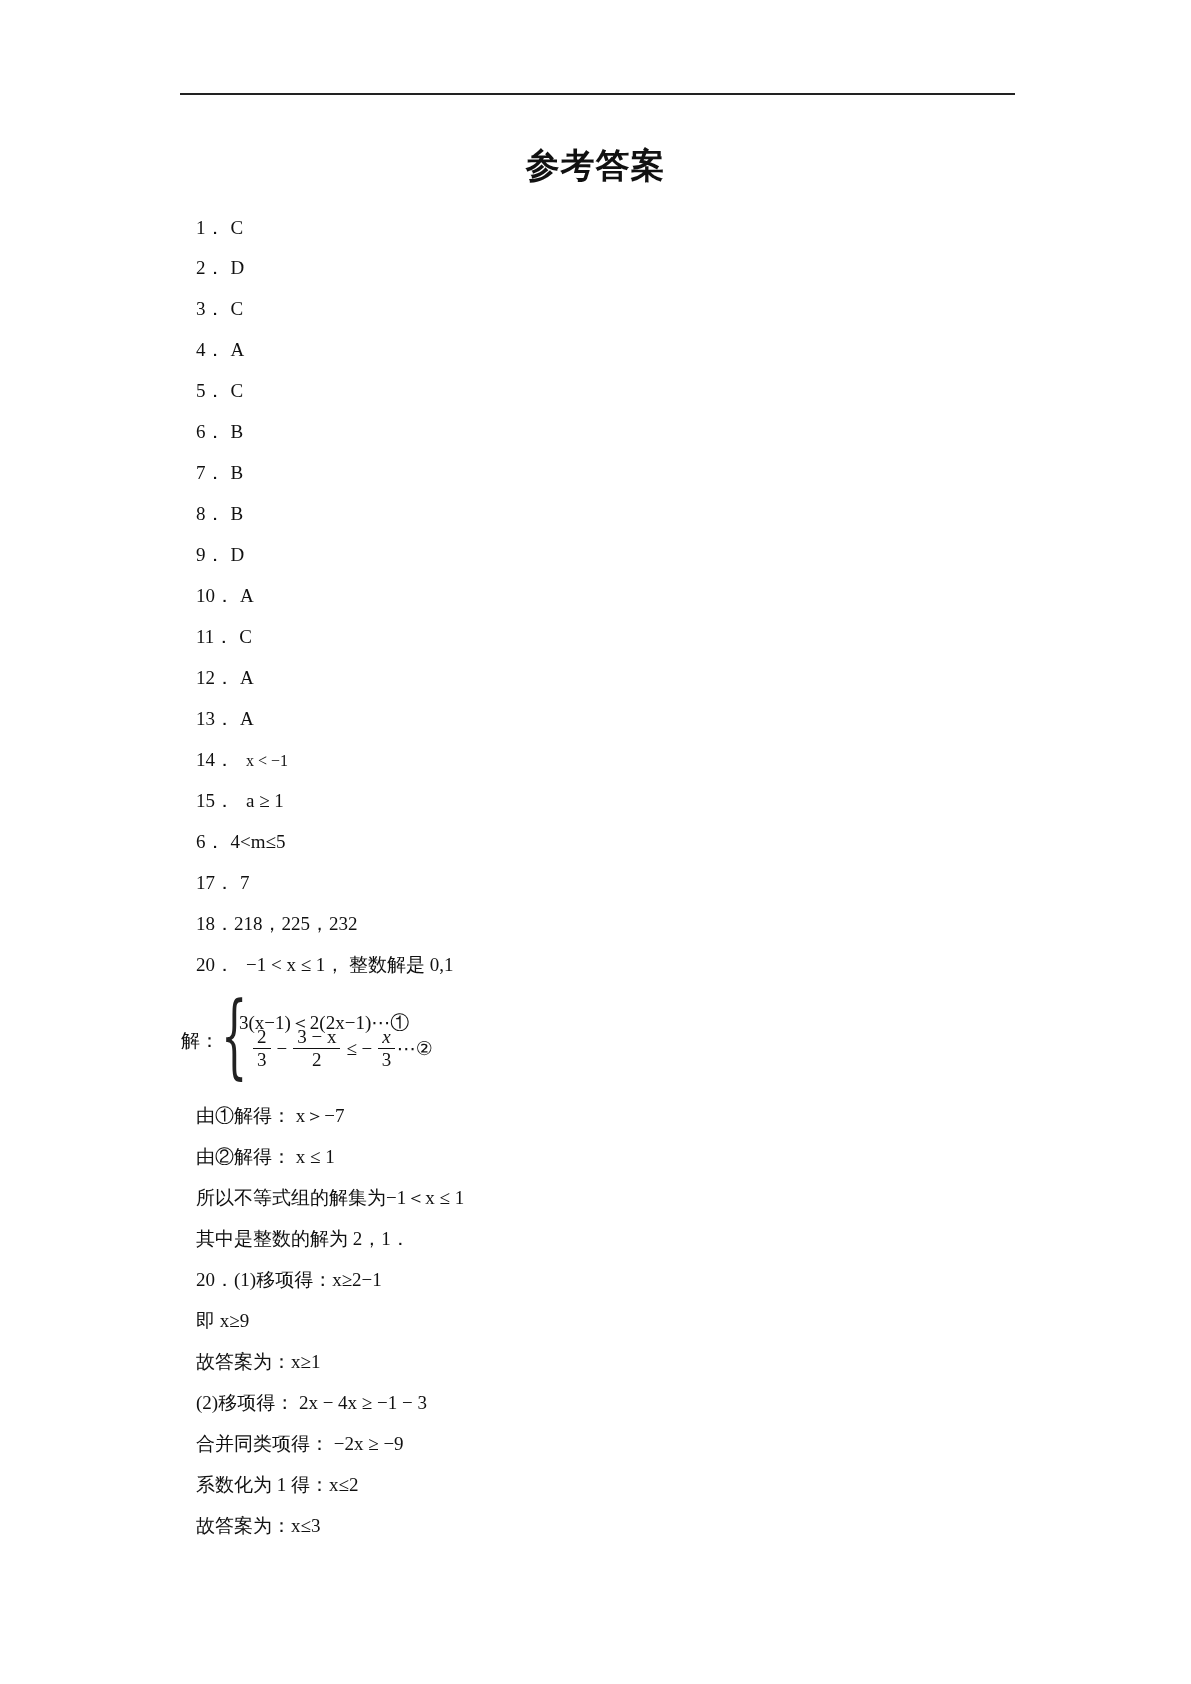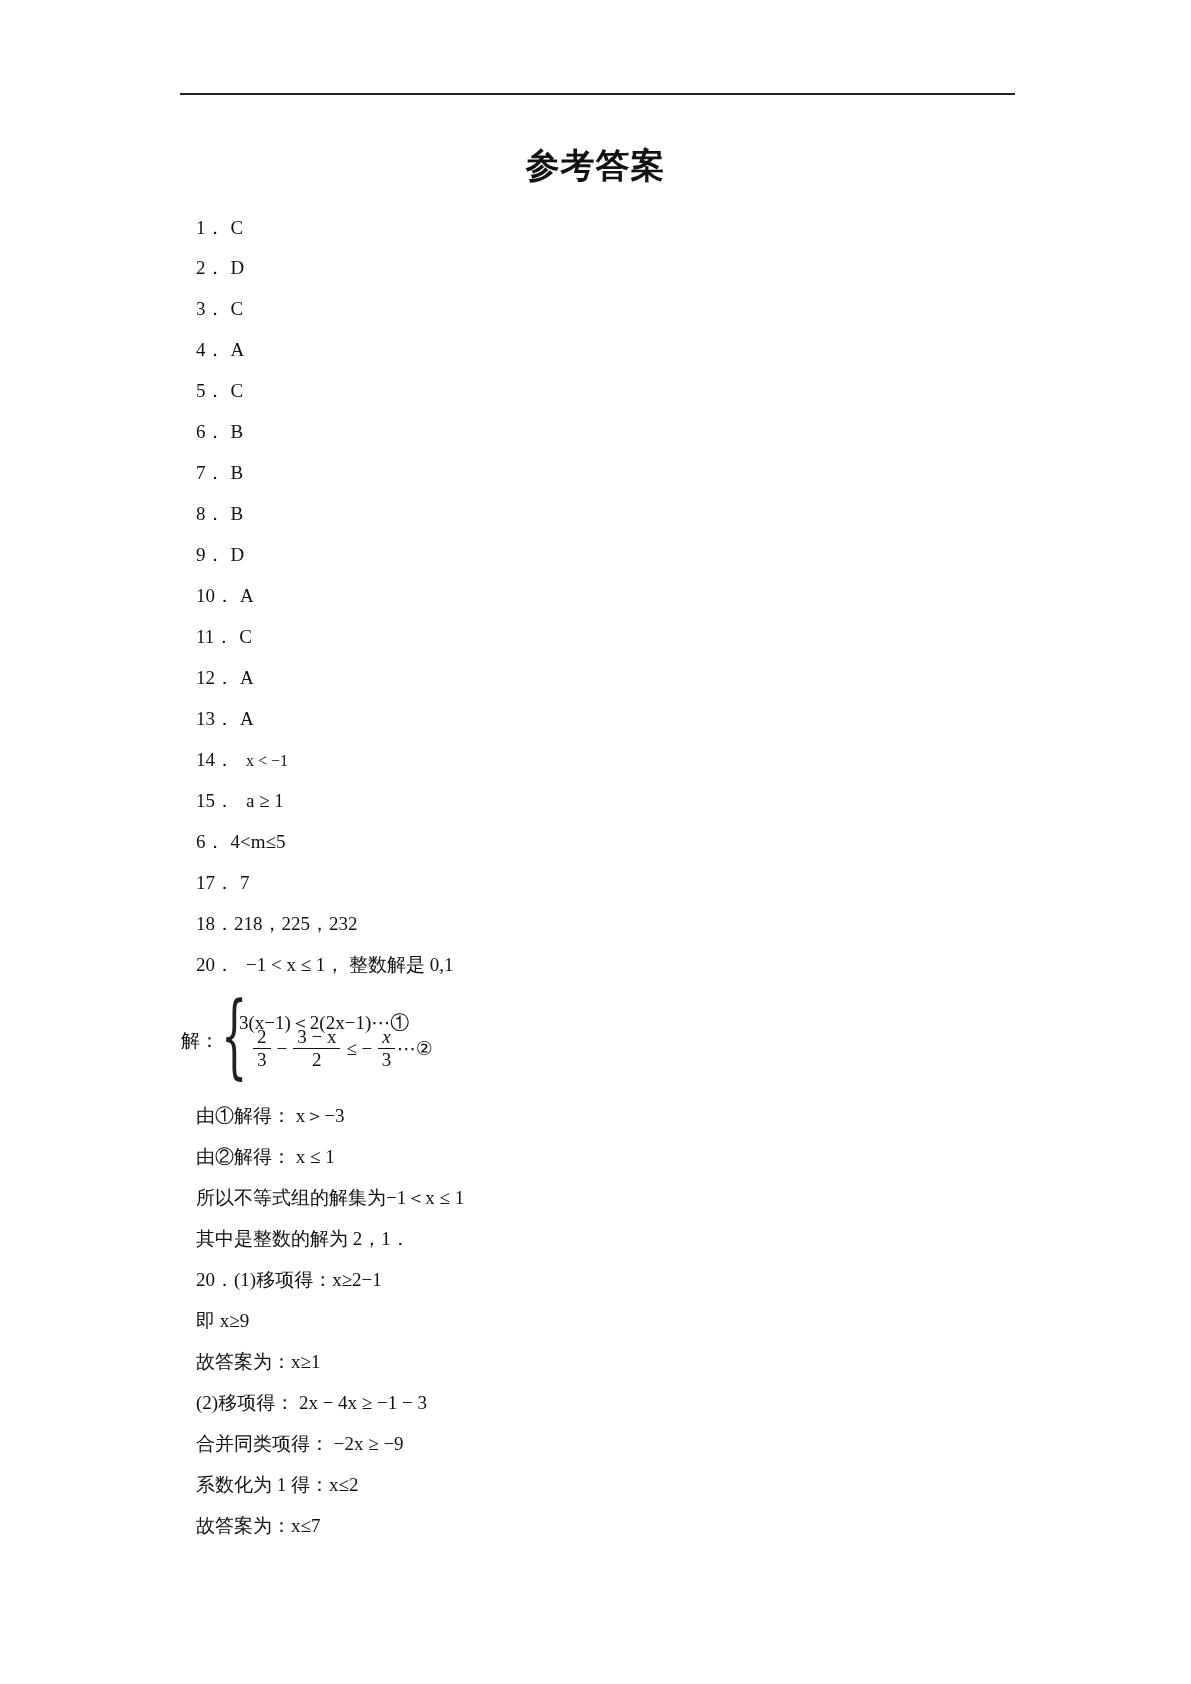--- a/index.html
+++ b/index.html
@@ -66,27 +66,27 @@
     <span class="op">≤ −</span>
     <span class="frac">
         <span class="n" style="font-style:italic">x</span>
         <span class="d">3</span>
       </span>
     <span>⋯②</span>
   </span>
 </div>
 
 <div>
-  <div class="line" style="top:1104px">由①解得： x＞−3</div>
+  <div class="line" style="top:1104px">由①解得： x＞−7</div>
   <div class="line" style="top:1145px">由②解得： x ≤ 1</div>
   <div class="line" style="top:1186px">所以不等式组的解集为−1＜x ≤ 1</div>
   <div class="line" style="top:1227px">其中是整数的解为 2，1．</div>
 </div>
 
 <div>
   <div class="line" style="top:1268px">20．(1)移项得：x≥2−1</div>
   <div class="line" style="top:1309px">即 x≥9</div>
   <div class="line" style="top:1350px">故答案为：x≥1</div>
   <div class="line" style="top:1391px">(2)移项得： 2x − 4x ≥ −1 − 3</div>
   <div class="line" style="top:1432px">合并同类项得： −2x ≥ −9</div>
   <div class="line" style="top:1473px">系数化为 1 得：x≤2</div>
-  <div class="line" style="top:1514px">故答案为：x≤7</div>
+  <div class="line" style="top:1514px">故答案为：x≤3</div>
 </div>
 
 </body></html>

